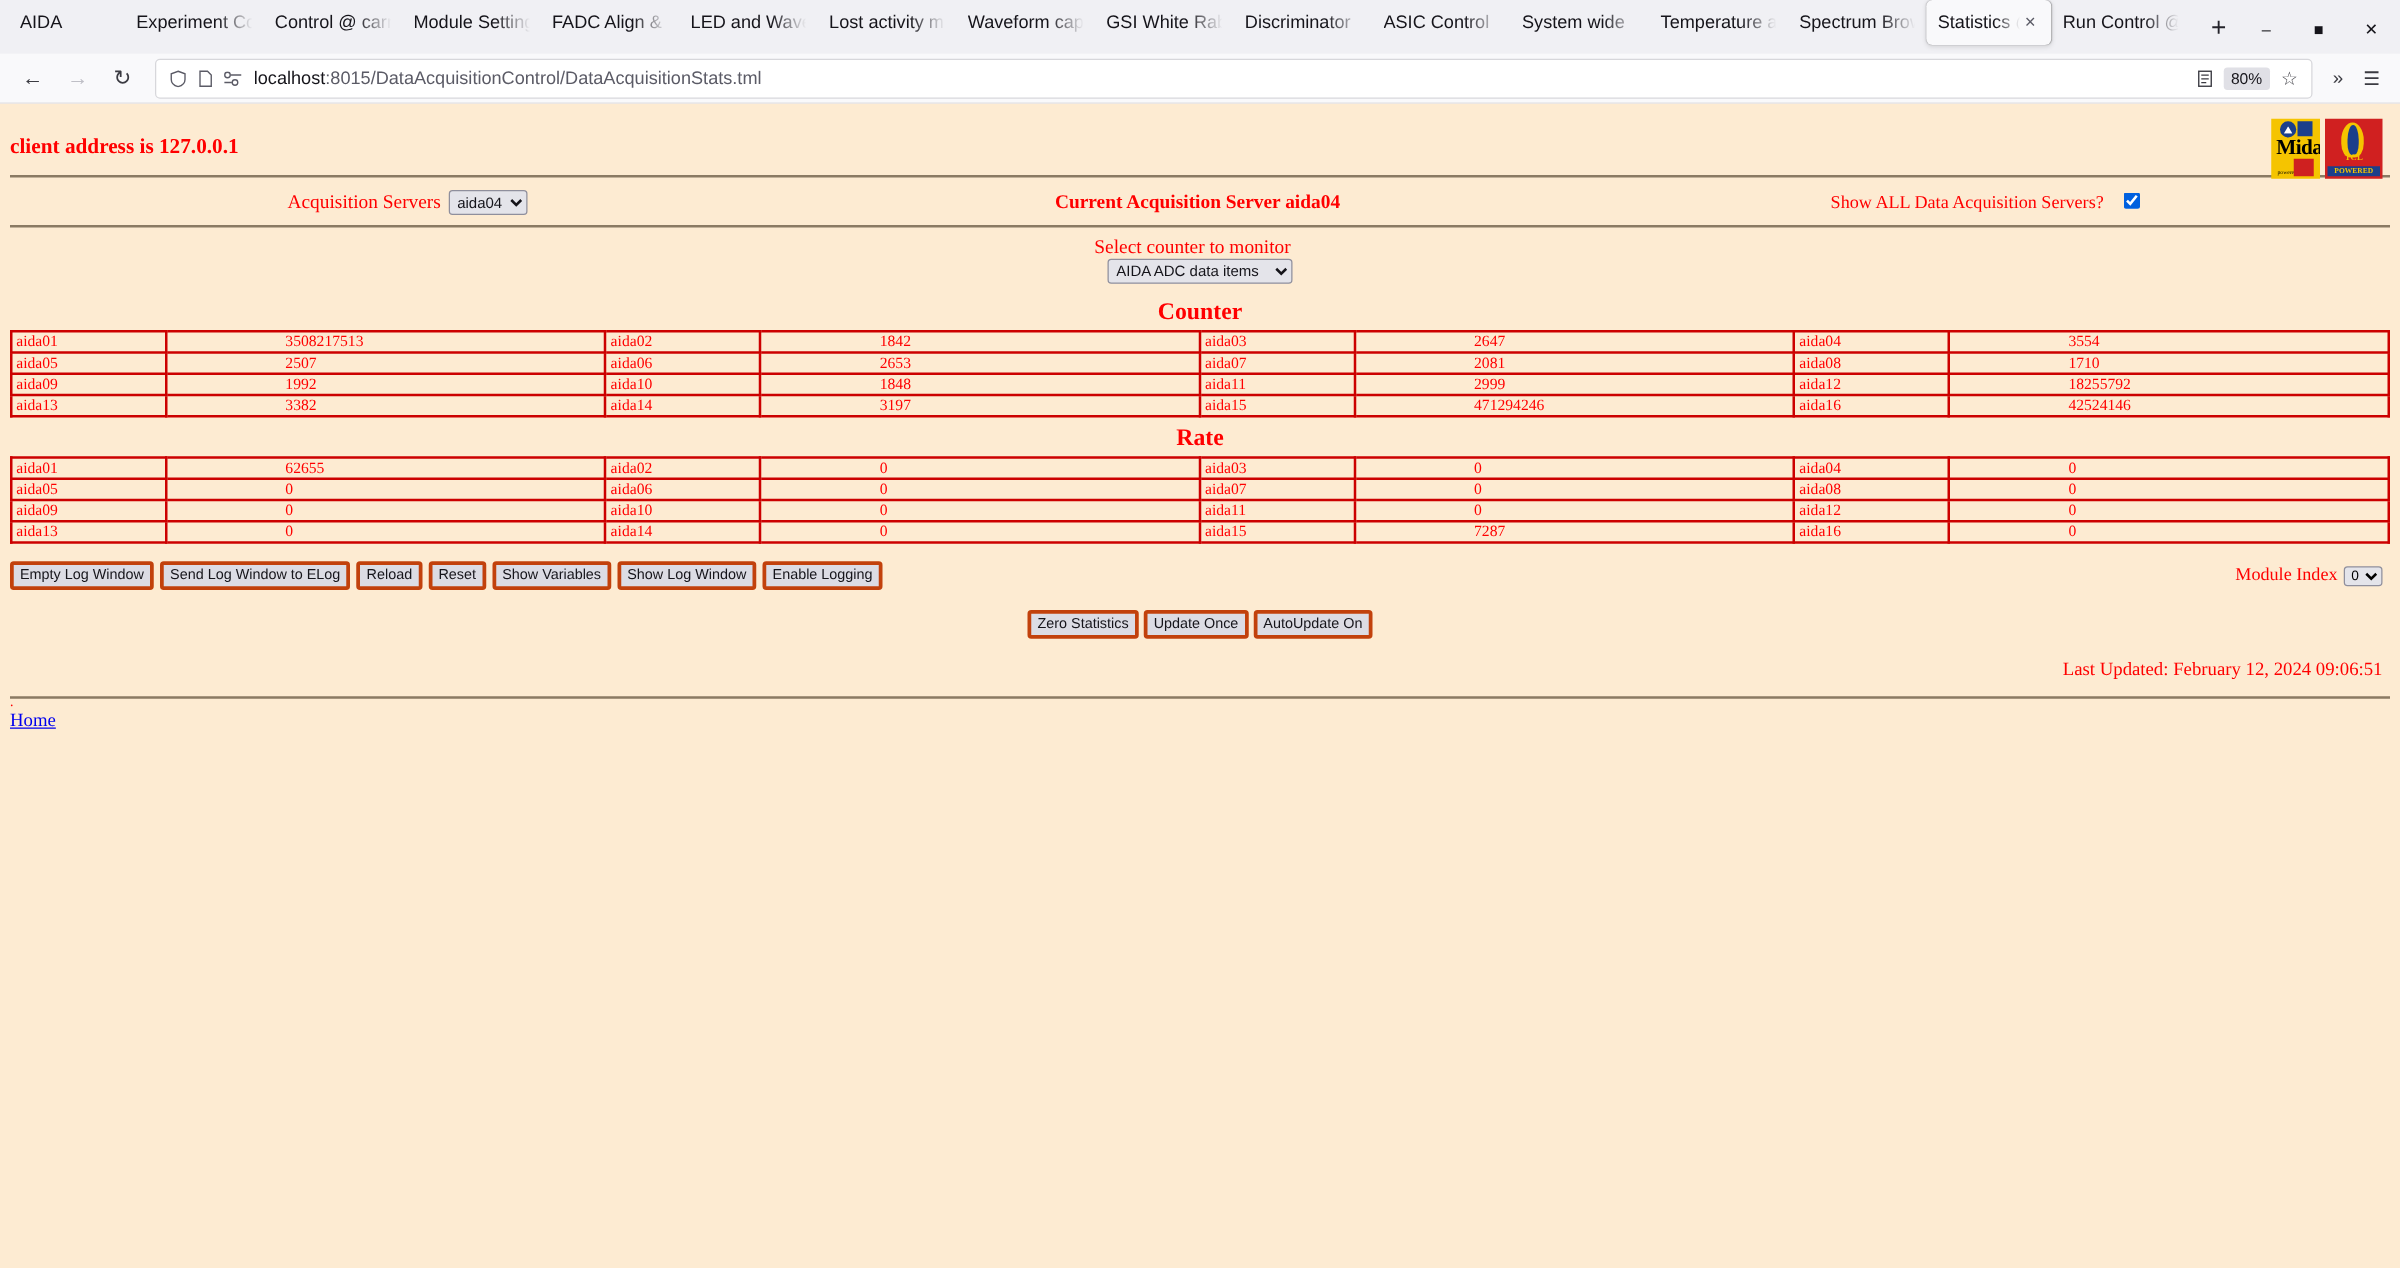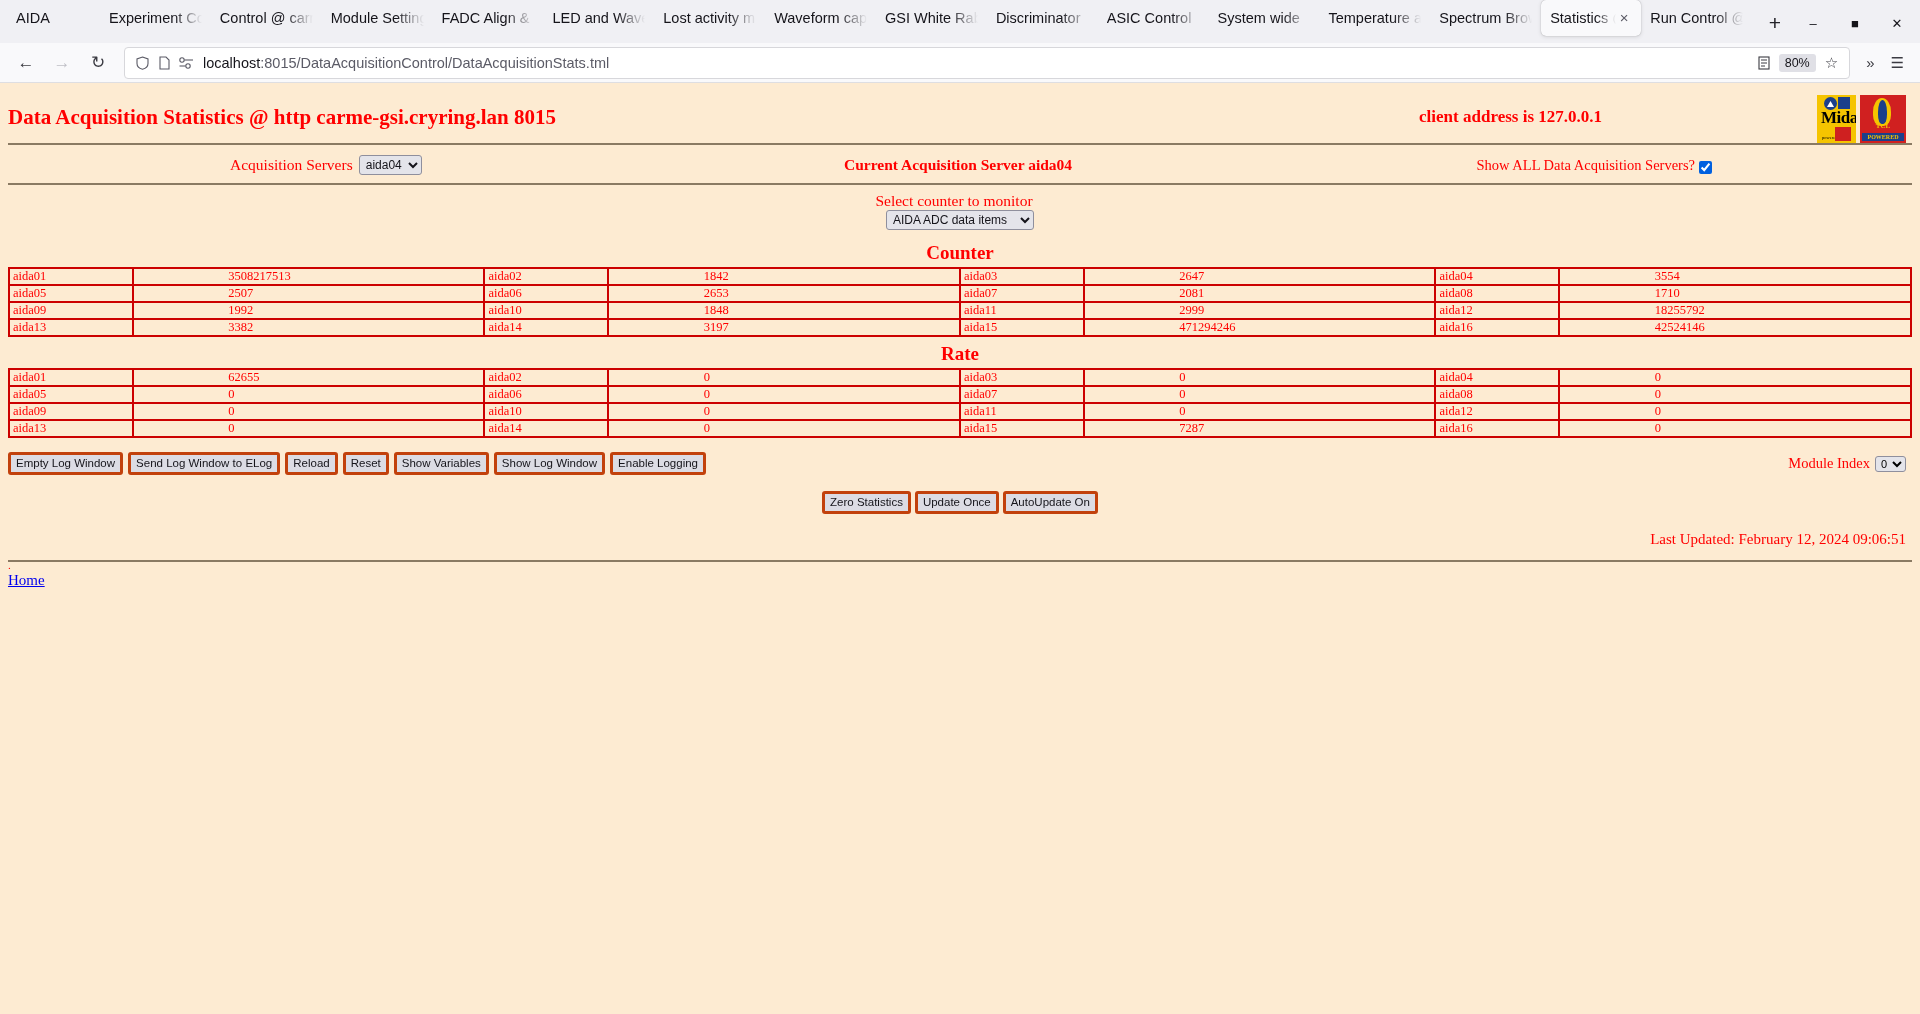--- a/index.html
+++ b/index.html
@@ -259,22 +259,22 @@
     font-size: 15.5px;
     font-weight: bold;
     color: #ff0000;
   }
   .show-all {
     position: absolute;
     right: 200px;
     font-size: 14.5px;
     color: #ff0000;
     display: flex;
-    align-items: flex-end;
-    gap: 4px;
+    align-items: flex-start;
+    gap: 16px;
   }
   .show-all input { margin: 0; width: 13px; height: 13px; accent-color: #0060df; }
 
   .row-counter-sel {
     display: flex;
     align-items: center;
     padding: 7px 0 6px 0;
     flex-direction: column;
   }
   .lbl-sel {
@@ -484,21 +484,20 @@
       <span class="zoombadge">80%</span>
       <span class="star">☆</span>
     </div>
     <div class="chev">»</div>
     <div class="chev">☰</div>
   </div>
 
   <div class="page">
 
     <div class="hdr-row">
-      <h1 class="title">Data Acquisition Statistics @ http carme-gsi.cryring.lan 8015</h1>
       <div class="client-addr">client address is 127.0.0.1</div>
       <div class="logos">
         <div class="logo-midas">
           <div class="mb"></div>
           <div class="sq"></div>
           <div class="mw">Midas</div>
           <div class="pw">powered by</div>
           <div class="pb"></div>
         </div>
         <div class="logo-tcl">

